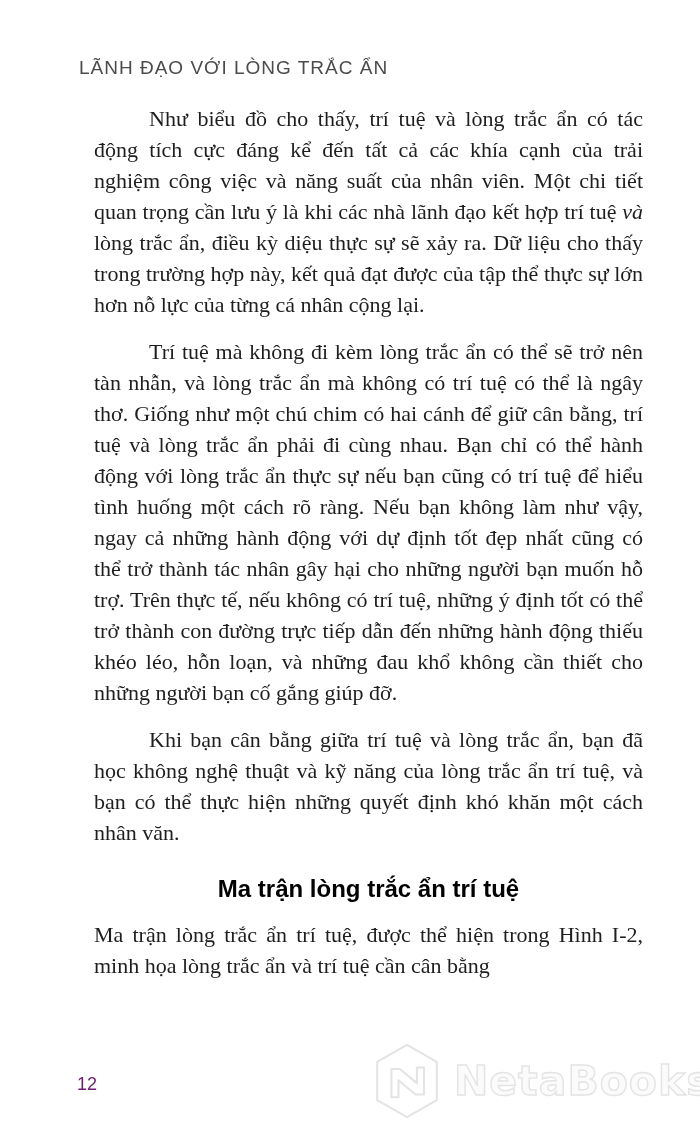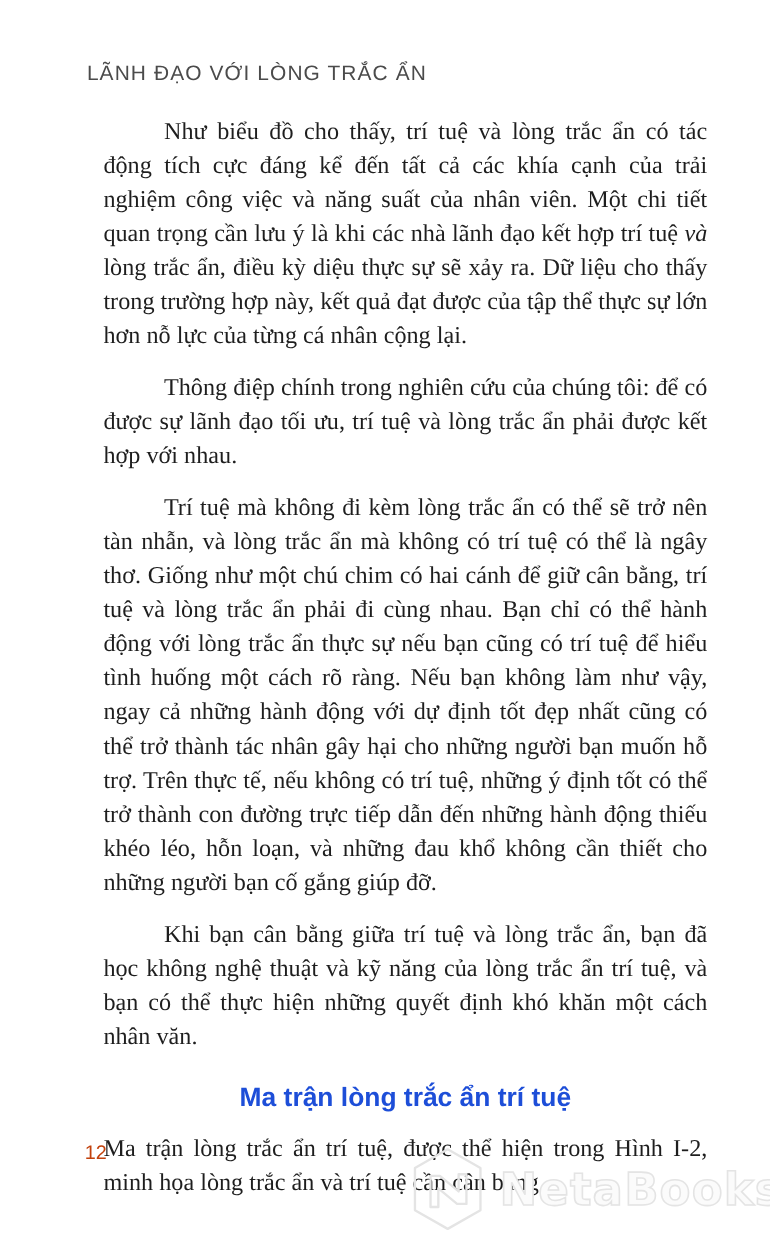--- a/index.html
+++ b/index.html
@@ -46,30 +46,30 @@
   .para em {
     font-style: italic;
   }
   .section-heading {
     margin: 26px 0 15px 0;
     text-align: center;
     text-indent: 0;
     font-family: "Liberation Sans", "DejaVu Sans", sans-serif;
     font-size: 24px;
     font-weight: 700;
-    color: #1d4ed8;
+    color: #000000;
     line-height: 30px;
   }
   .page-number {
     position: absolute;
     left: 77px;
-    top: 1038px;
+    top: 1074px;
     font-family: "Liberation Sans", "DejaVu Sans", sans-serif;
     font-size: 18px;
-    color: #c2410c;
+    color: #701a75;
   }
   .watermark {
     position: absolute;
     left: 368px;
     top: 1042px;
     display: flex;
     align-items: center;
     user-select: none;
   }
   .wm-logo {
@@ -92,21 +92,20 @@
 <body>
 
 <div class="page">
 
   <div class="running-head">LÃNH ĐẠO VỚI LÒNG TRẮC ẨN</div>
 
   <div class="body-col">
 
     <p class="para indent"><span>Như biểu đồ cho thấy, trí tuệ và lòng trắc ẩn có tác động tích cực đáng kể đến tất cả các khía cạnh của trải nghiệm công việc và năng suất của nhân viên. Một chi tiết quan trọng cần lưu ý là khi các nhà lãnh đạo kết hợp trí tuệ </span><em>và</em><span> lòng trắc ẩn, điều kỳ diệu thực sự sẽ xảy ra. Dữ liệu cho thấy trong trường hợp này, kết quả đạt được của tập thể thực sự lớn hơn nỗ lực của từng cá nhân cộng lại.</span></p>
 
-    <p class="para indent">Thông điệp chính trong nghiên cứu của chúng tôi: để có được sự lãnh đạo tối ưu, trí tuệ và lòng trắc ẩn phải được kết hợp với nhau.</p>
 
     <p class="para indent">Trí tuệ mà không đi kèm lòng trắc ẩn có thể sẽ trở nên tàn nhẫn, và lòng trắc ẩn mà không có trí tuệ có thể là ngây thơ. Giống như một chú chim có hai cánh để giữ cân bằng, trí tuệ và lòng trắc ẩn phải đi cùng nhau. Bạn chỉ có thể hành động với lòng trắc ẩn thực sự nếu bạn cũng có trí tuệ để hiểu tình huống một cách rõ ràng. Nếu bạn không làm như vậy, ngay cả những hành động với dự định tốt đẹp nhất cũng có thể trở thành tác nhân gây hại cho những người bạn muốn hỗ trợ. Trên thực tế, nếu không có trí tuệ, những ý định tốt có thể trở thành con đường trực tiếp dẫn đến những hành động thiếu khéo léo, hỗn loạn, và những đau khổ không cần thiết cho những người bạn cố gắng giúp đỡ.</p>
 
     <p class="para indent">Khi bạn cân bằng giữa trí tuệ và lòng trắc ẩn, bạn đã học không nghệ thuật và kỹ năng của lòng trắc ẩn trí tuệ, và bạn có thể thực hiện những quyết định khó khăn một cách nhân văn.</p>
 
     <h2 class="section-heading">Ma trận lòng trắc ẩn trí tuệ</h2>
 
     <p class="para">Ma trận lòng trắc ẩn trí tuệ, được thể hiện trong Hình I-2, minh họa lòng trắc ẩn và trí tuệ cần cân bằng</p>
 
   </div>

